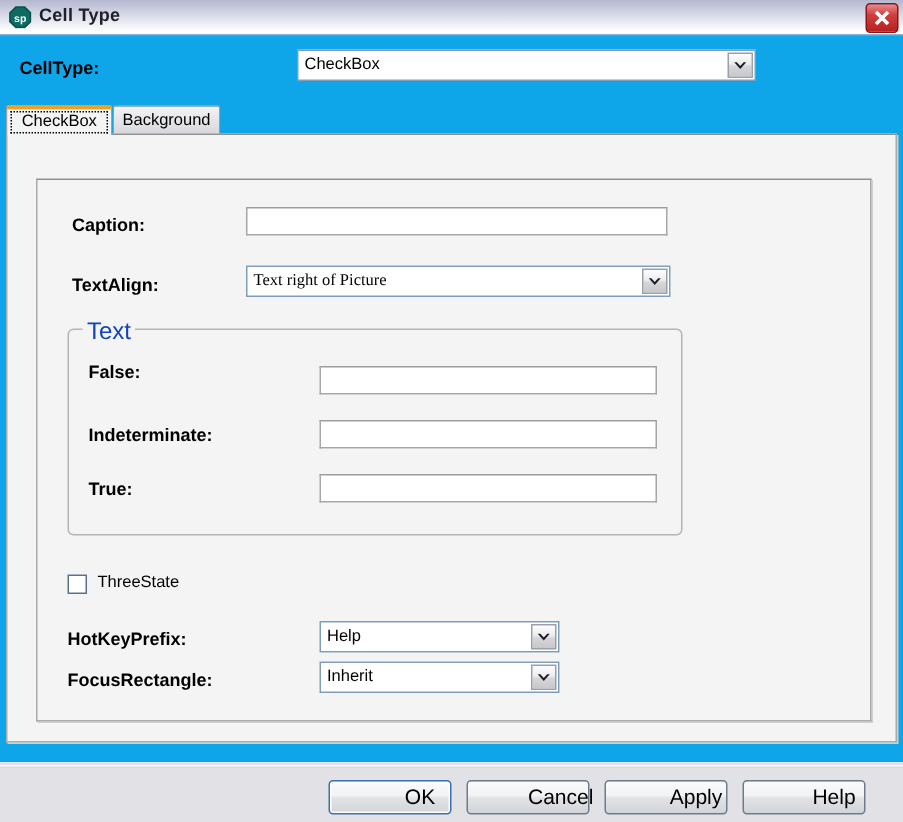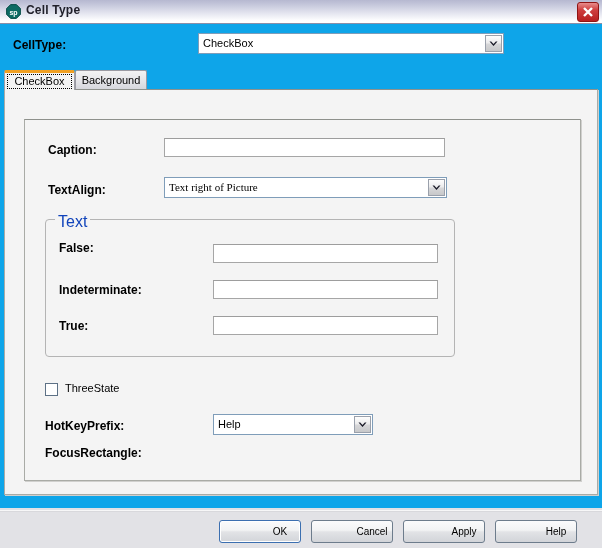--- a/index.html
+++ b/index.html
@@ -237,21 +237,21 @@
     width: 602px;
     height: 1px;
     background: #d8d8dc;
     border-top: 1px solid #f7f7f8;
   }
   .btn {
     position: absolute;
     top: 520px;
     height: 23px;
     box-sizing: border-box;
-    font-size: 10px;
+    font-size: 14px;
     line-height: 21px;
     text-align: center;
     cursor: pointer;
     border: 1px solid #6d7c8c;
     border-radius: 3px;
     background: linear-gradient(to bottom,
         #fbfbfc 0%, #f2f3f4 44%, #e2e3e6 52%, #d2d4d9 100%);
     padding-left: 40px;
   }
   .btn.default {
@@ -341,20 +341,28 @@
   <div class="combo" id="cmb-hotkey">
     <span class="combo-text">Help</span>
     <span class="combo-btn">
       <svg width="9" height="6" viewBox="0 0 9 6">
           <path d="M0.5,0.5 L4.5,5 L8.5,0.5 L6.8,0.5 L4.5,3 L2.2,0.5 Z" fill="#1b1b28"></path>
         </svg>
     </span>
   </div>
 
   <span class="flabel" id="lbl-focusrect">FocusRectangle:</span>
+  <div class="combo" id="cmb-focusrect">
+    <span class="combo-text">Inherit</span>
+    <span class="combo-btn">
+      <svg width="9" height="6" viewBox="0 0 9 6">
+          <path d="M0.5,0.5 L4.5,5 L8.5,0.5 L6.8,0.5 L4.5,3 L2.2,0.5 Z" fill="#1b1b28"></path>
+        </svg>
+    </span>
+  </div>
 
   <div class="sep"></div>
   <div class="btn default" id="btn-ok">OK</div>
   <div class="btn" id="btn-cancel">Cancel</div>
   <div class="btn" id="btn-apply">Apply</div>
   <div class="btn" id="btn-help">Help</div>
 
 </div>
 
 </body></html>

